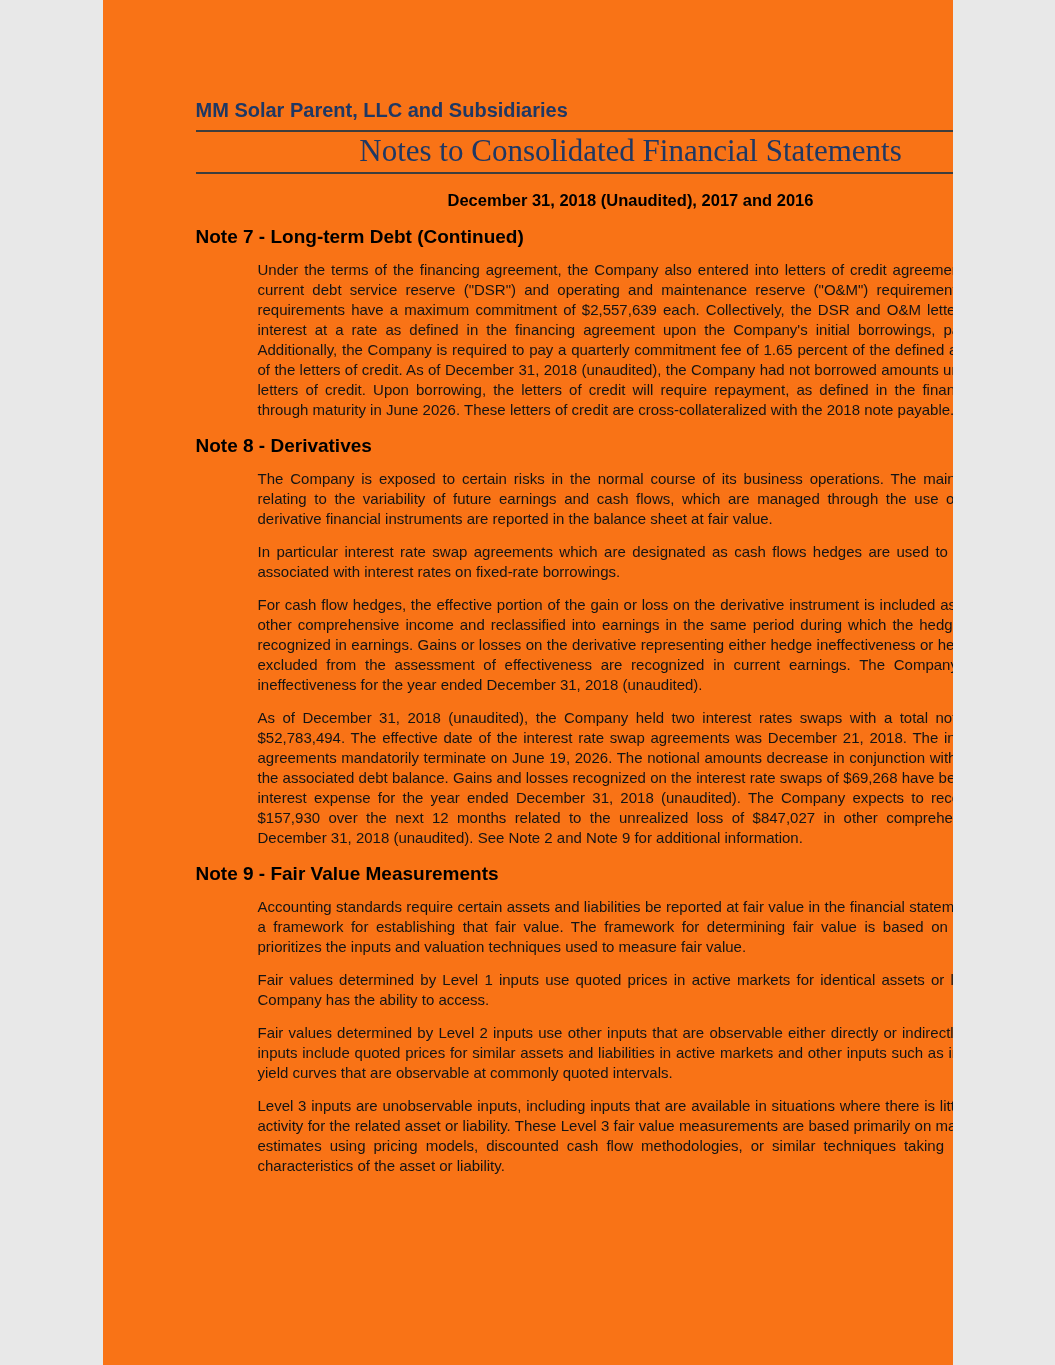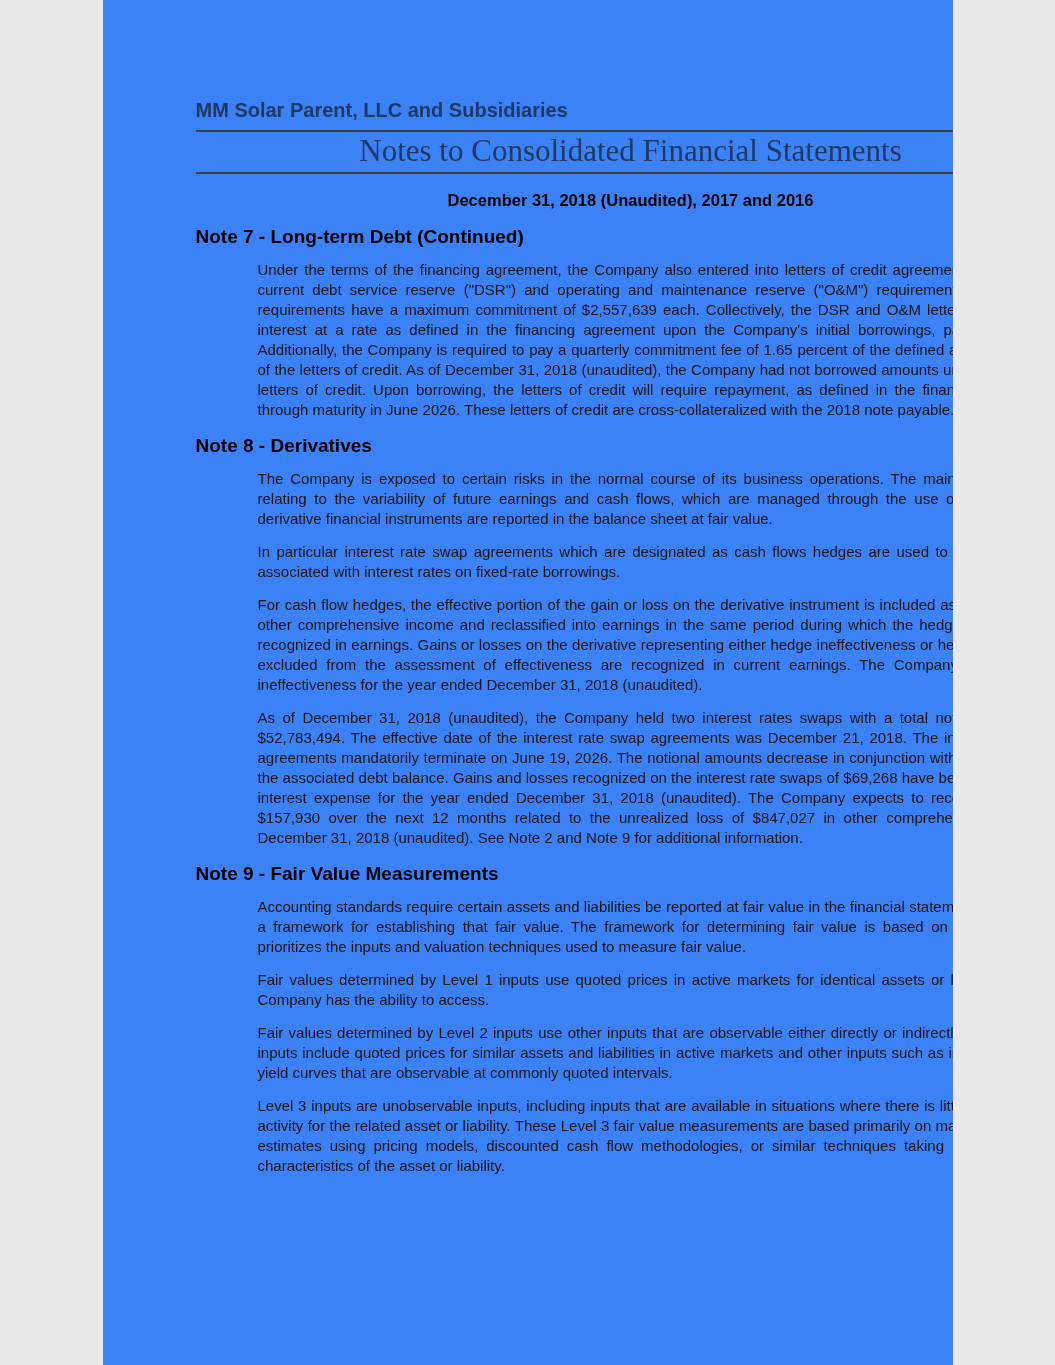--- a/index.html
+++ b/index.html
@@ -5,21 +5,21 @@
   html, body {
     margin: 0;
     padding: 0;
     background: #e8e8e8;
   }
   .page {
     position: relative;
     width: 850px;
     height: 1365px;
     margin: 0 auto;
-    background: #3b82f6;
+    background: #f97316;
     font-family: "Liberation Sans", sans-serif;
     color: #111111;
     overflow: hidden;
     box-sizing: border-box;
   }
   .content {
     position: absolute;
     left: 93px;
     top: 99px;
     width: 870px;

